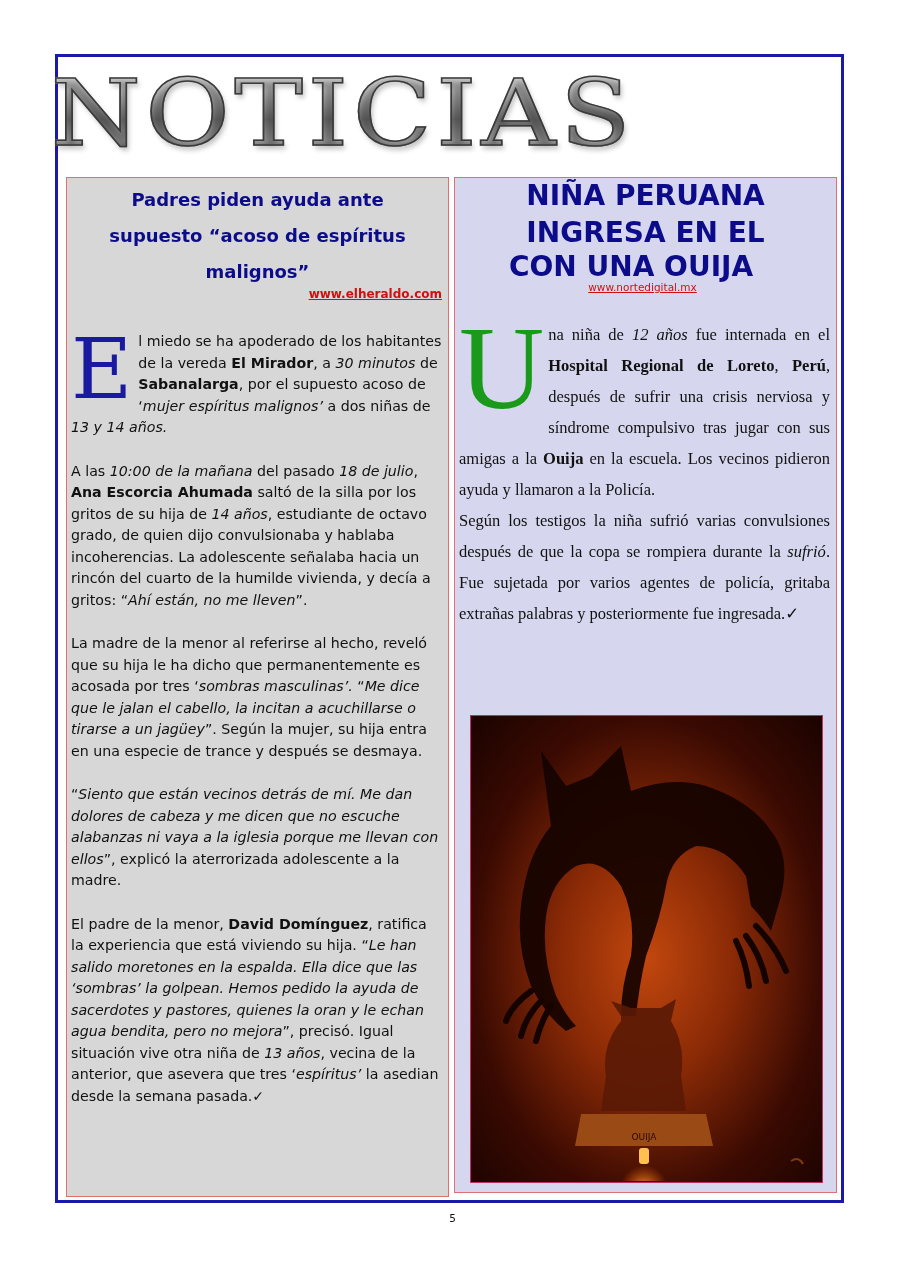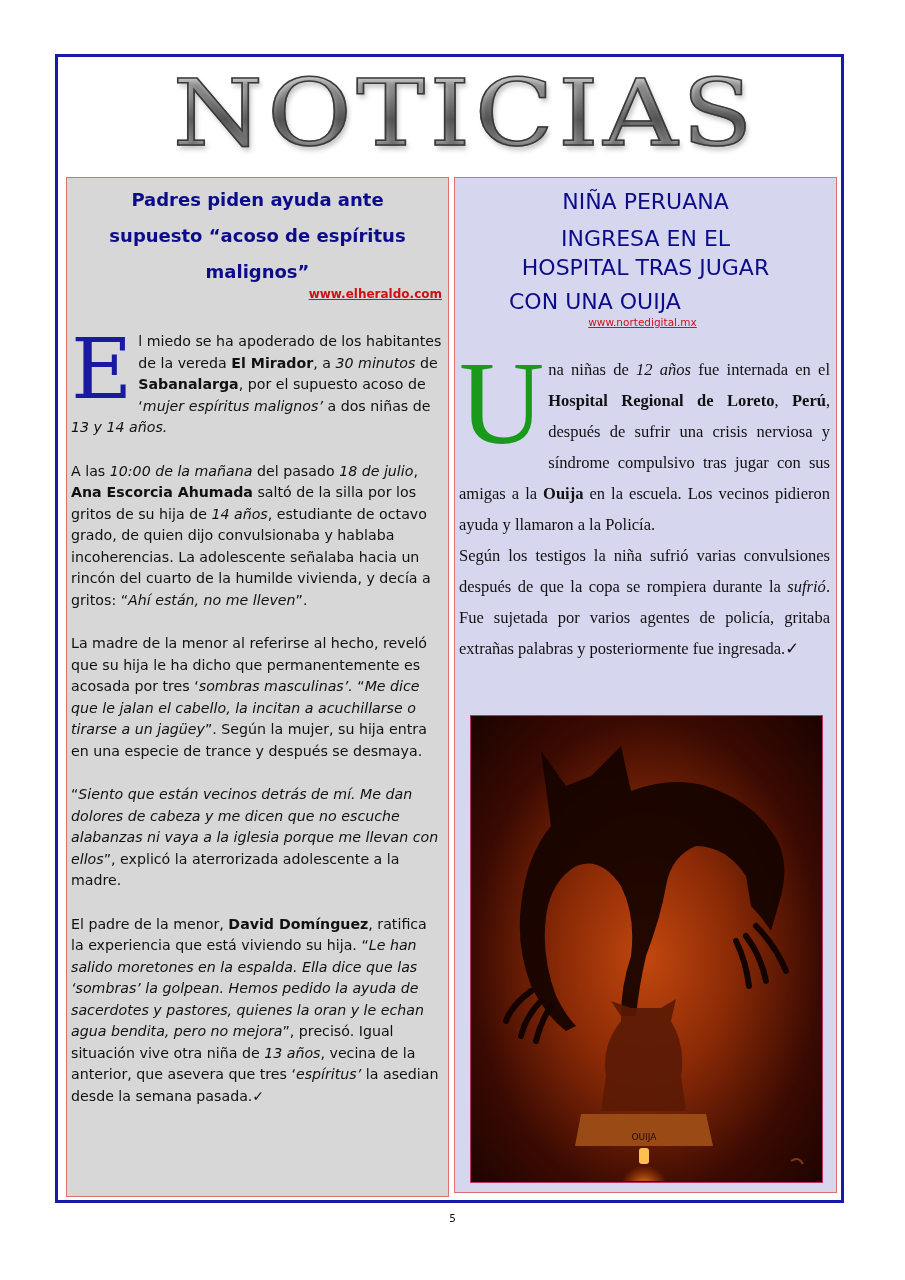--- a/index.html
+++ b/index.html
@@ -4,22 +4,21 @@
 <style>
   html, body { margin: 0; padding: 0; background: #ffffff; }
   body { width: 905px; height: 1280px; position: relative; overflow: hidden; font-family: "DejaVu Sans", sans-serif; }
 
   .page-frame {
     position: absolute; left: 55px; top: 54px; width: 789px; height: 1149px;
     border: 3px solid #1a1aa8; box-sizing: border-box; background: #ffffff;
   }
 
   .masthead {
-    position: absolute; left: 102px; top: 60px; width: 725px; height: 108px;
-    text-align: center;
+    position: absolute; left: 82px; top: 60px; width: 725px; height: 108px;
   }
   .masthead-text {
     font-family: "DejaVu Serif", serif;
     font-size: 92px; letter-spacing: 4px; line-height: 108px;
     color: #8a8a8a;
     background: linear-gradient(180deg, #e6e6e6 0%, #b0b0b0 30%, #6e6e6e 55%, #9a9a9a 75%, #4a4a4a 100%);
     -webkit-background-clip: text; background-clip: text;
     -webkit-text-fill-color: transparent;
     -webkit-text-stroke: 1.5px #3a3a3a;
     text-shadow: 2px 4px 5px rgba(0,0,0,0.25);
@@ -47,22 +46,22 @@
     font-size: 14.2px; line-height: 21.5px; color: #111; text-align: left;
   }
   .left-body p { margin: 0 0 22px 0; }
   .left-body p.first { margin-top: 30px; }
   .dropcap-e {
     float: left; font-family: "DejaVu Serif", serif; color: #1a1aa0;
     font-size: 84px; line-height: 68px; margin: 4px 6px 0 0; height: 70px;
   }
 
   .right-title {
-    text-align: center; font-family: "DejaVu Sans", sans-serif; font-weight: normal;
-    color: #0c0c8a; font-size: 22px; line-height: 35px; margin-top: 6px;
+    text-align: center; font-family: "DejaVu Sans", sans-serif; font-weight: bold;
+    color: #0c0c8a; font-size: 28px; line-height: 35px; 
   }
   .right-title .t1 { display:block; }
   .right-title .t2 { display:block; margin-top: 2px; }
   .right-title .t3 { display:block; margin-top: -6px; }
   .right-title .t4 { display:block; text-align:left; padding-left: 54px; margin-top: -1px;}
   .source-link-right {
     display: block; text-align: center; color: #d01010; text-decoration: underline;
     font-size: 10.5px; margin-right: 6px; margin-top: -3px;
   }
   .right-body {
@@ -120,28 +119,27 @@
     <p>
       <span>El padre de la menor, </span><b>David Domínguez</b><span>, ratifica la experiencia que está viviendo su hija. “</span><i>Le han salido moretones en la espalda. Ella dice que las ‘sombras’ la golpean. Hemos pedido la ayuda de sacerdotes y pastores, quienes la oran y le echan agua bendita, pero no mejora</i><span>”, precisó. Igual situación vive otra niña de </span><i>13 años</i><span>, vecina de la anterior, que asevera que tres ‘</span><i>espíritus’</i><span> la asedian desde la semana pasada.</span><span>✓</span>
     </p>
   </div>
 </div>
 
 <div class="col col-right">
   <div class="right-title">
     <span class="t1">NIÑA PERUANA</span>
     <span class="t2">INGRESA EN EL</span>
-    <span class="t3">HOSPITAL TRAS JUGAR</span>
     <span class="t4">CON UNA OUIJA</span>
   </div>
   <a class="source-link-right">www.nortedigital.mx</a>
 
   <div class="right-body">
     <p class="first">
-      <span class="dropcap-u">U</span><span>na niñas de </span><i>12 años</i><span> fue internada en el </span><b>Hospital Regional de Loreto</b><span>, </span><b>Perú</b><span>, después de sufrir una crisis nerviosa y síndrome compulsivo tras jugar con sus amigas a la </span><b>Ouija</b><span> en la escuela.  Los vecinos pidieron ayuda y llamaron a la Policía.</span>
+      <span class="dropcap-u">U</span><span>na niña de </span><i>12 años</i><span> fue internada en el </span><b>Hospital Regional de Loreto</b><span>, </span><b>Perú</b><span>, después de sufrir una crisis nerviosa y síndrome compulsivo tras jugar con sus amigas a la </span><b>Ouija</b><span> en la escuela.  Los vecinos pidieron ayuda y llamaron a la Policía.</span>
     </p>
     <p>
       <span>Según los testigos la niña sufrió varias convulsiones después de que la copa se rompiera durante la </span><i>sufrió</i><span>. Fue sujetada por varios agentes de policía, gritaba extrañas palabras y posteriormente fue ingresada.</span><span>✓</span>
     </p>
   </div>
 </div>
 
 <div class="illustration">
   <svg width="350" height="465" viewBox="0 0 350 465">
     <defs>

